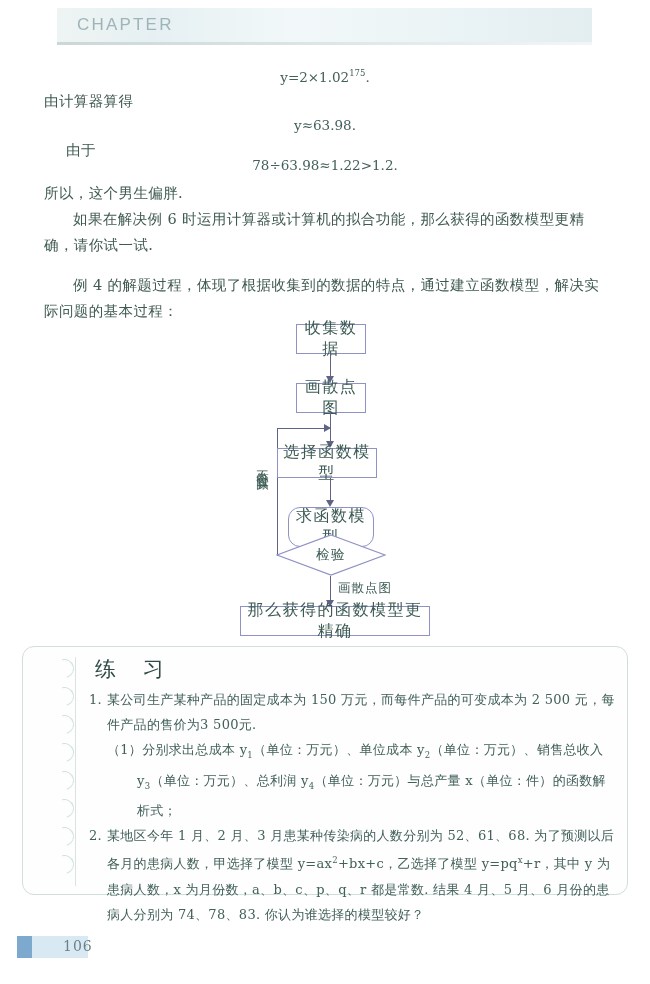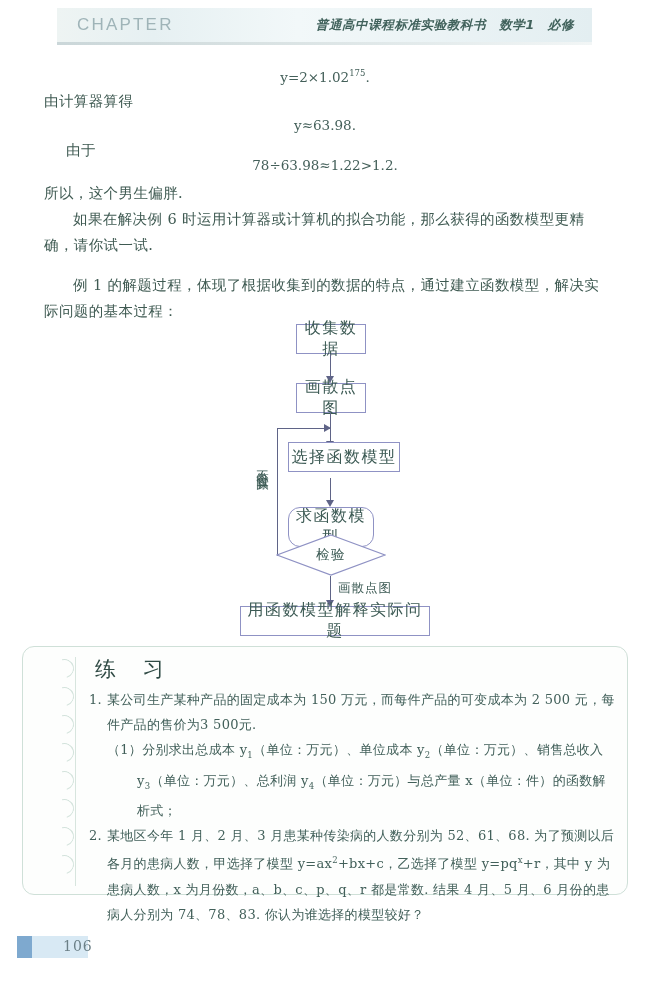--- a/index.html
+++ b/index.html
@@ -244,78 +244,77 @@
     color: #6b7f86;
     font-family: "DejaVu Serif", serif;
     letter-spacing: 1px;
   }
 </style>
 </head>
 <body>
 
 <div class="page-header">
   <span class="chapter-word">CHAPTER</span>
-  <span class="header-title">普通高中课程标准实验教科书　数学1　必修</span>
 </div>
 <div class="header-rule"></div>
 
 <div class="centered-eq" style="top:68px;text-align:center;">
   <span>y=2×1.02</span><sup>175</sup><span>.</span>
 </div>
 
 <div class="body-text" style="left:44px; top:88px;">由计算器算得</div>
 
 <div class="centered-eq" style="top:117px;">y≈63.98.</div>
 
 <div class="body-text" style="left:66px; top:137px;">由于</div>
 
 <div class="centered-eq" style="top:157px;">78÷63.98≈1.22&gt;1.2.</div>
 
 <div class="body-text" style="left:44px; top:180px;">所以，这个男生偏胖.</div>
 
 <div class="body-text" style="left:44px; top:206px; width:556px; text-indent:2em; white-space:normal;">如果在解决例 6 时运用计算器或计算机的拟合功能，那么获得的函数模型更精确，请你试一试.</div>
 
-<div class="body-text" style="left:44px; top:272px; width:556px; text-indent:2em; white-space:normal;">例 1 的解题过程，体现了根据收集到的数据的特点，通过建立函数模型，解决实际问题的基本过程：</div>
+<div class="body-text" style="left:44px; top:272px; width:556px; text-indent:2em; white-space:normal;">例 4 的解题过程，体现了根据收集到的数据的特点，通过建立函数模型，解决实际问题的基本过程：</div>
 
 <div class="flow">
 
   <div class="fbox" style="left:296px; top:6px; width:70px; height:30px;">收集数据</div>
   <div class="vline" style="left:330px; top:36px; height:26px;"></div>
   <div class="arrowhead" style="left:326px; top:58px;"></div>
 
   <div class="fbox" style="left:296px; top:65px; width:70px; height:30px;">画散点图</div>
   <div class="vline" style="left:330px; top:95px; height:32px;"></div>
   <div class="arrowhead" style="left:326px; top:123px;"></div>
 
   <div class="vline" style="left:277px; top:110px; height:128px;"></div>
   <div class="hline" style="left:277px; top:110px; width:54px;"></div>
   <div class="arrowhead-right" style="left:324px; top:106px;"></div>
   <div class="hline" style="left:277px; top:237px; width:45px;"></div>
   <div class="vtext" style="left:256px; top:142px;">不符合实际</div>
 
-  <div class="fbox" style="left:277px; top:124px; width:112px; height:30px;margin-left:11px;">选择函数模型</div>
+  <div class="fbox" style="left:277px; top:130px; width:100px; height:30px;">选择函数模型</div>
   <div class="vline" style="left:330px; top:160px; height:26px;"></div>
   <div class="arrowhead" style="left:326px; top:182px;"></div>
 
   <div class="fbox" style="left:288px; top:189px; width:86px; height:40px;border-radius:12px;">求函数模型</div>
   <div class="vline" style="left:330px; top:219px; height:24px;"></div>
   <div class="arrowhead" style="left:326px; top:239px;"></div>
 
   <div class="fdiamond-wrap" style="left:276px; top:216px;">
     <svg class="fdiamond-shape" viewBox="0 0 110 42" preserveAspectRatio="none">
       <polygon points="55,1 109,21 55,41 1,21" fill="#ffffff" stroke="#8f92c4" stroke-width="1.3"></polygon>
     </svg>
     <span class="fdiamond-label">检验</span>
   </div>
 
   <div class="vline" style="left:330px; top:258px; height:28px;"></div>
   <div class="arrowhead" style="left:326px; top:282px;"></div>
   <div class="flow-side-label" style="left:338px; top:262px;">画散点图</div>
 
-  <div class="fbox" style="left:240px; top:288px; width:190px; height:30px;">用函数模型解释实际问题</div>
+  <div class="fbox" style="left:240px; top:288px; width:190px; height:30px;">那么获得的函数模型更精确</div>
 </div>
 
 <div class="exercise">
   <div class="ring-line"></div>
   <div class="ring" style="top:12px;"></div>
   <div class="ring" style="top:40px;"></div>
   <div class="ring" style="top:68px;"></div>
   <div class="ring" style="top:96px;"></div>
   <div class="ring" style="top:124px;"></div>
   <div class="ring" style="top:152px;"></div>

